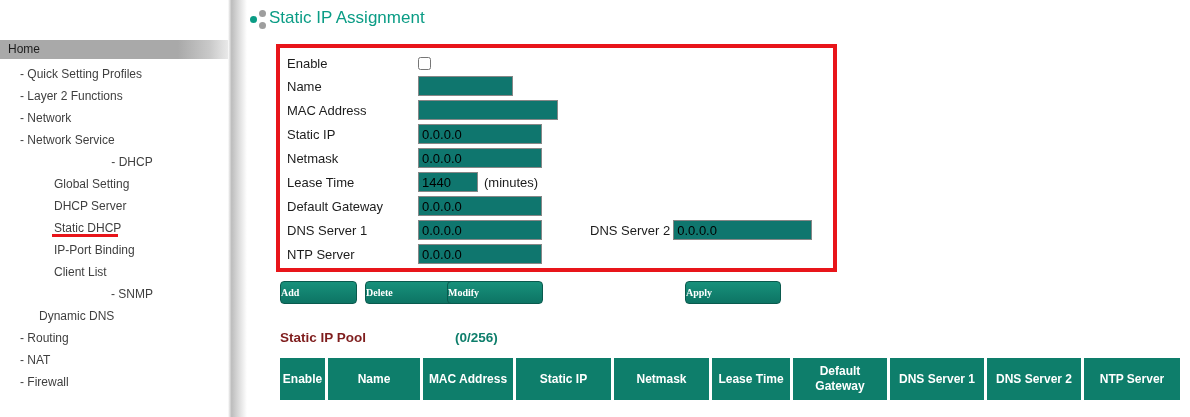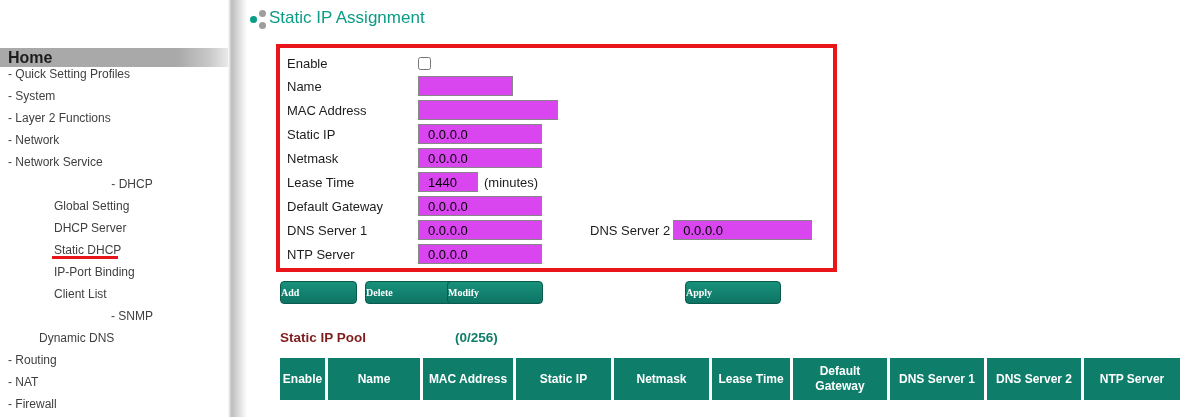--- a/index.html
+++ b/index.html
@@ -5,27 +5,26 @@
   html,body{margin:0;padding:0;}
   body{
     width:1190px;height:417px;position:relative;overflow:hidden;
     background:#ffffff;font-family:"Liberation Sans",sans-serif;
   }
   
   .sidebar{position:absolute;left:0;top:0;width:228px;height:417px;background:#fff;}
   .home-bar{
     position:absolute;left:0;top:40px;width:228px;height:19px;line-height:19px;
     background:linear-gradient(to right,#a9a9a9 0%,#a9a9a9 78%,#c9c9c9 92%,#e9e9e9 100%);
-    font-size:16px;font-weight:bold;color:#1d1d1d;padding-left:8px;box-sizing:border-box;
+    font-size:12px;font-weight:normal;color:#1d1d1d;padding-left:8px;box-sizing:border-box;
     cursor:pointer;
-    margin-top:8px;
   }
   .menu{position:absolute;left:0;top:63px;width:228px;}
   .mi{height:22px;line-height:22px;font-size:12px;color:#3f3f3f;cursor:pointer;position:relative;white-space:nowrap;}
-  .lv1{padding-left:8px;}
+  .lv1{padding-left:20px;}
   .lv2{padding-left:36px;text-align:center;}
   .lv2b{padding-left:39px;}
   .lv3{padding-left:54px;}
   .cur-underline{position:absolute;left:52px;top:17px;width:66px;height:3px;background:#e8151a;}
   .divider{
     position:absolute;left:228px;top:0;width:20px;height:417px;
     background:linear-gradient(to right,#ffffff 0%,#bdbdbd 18%,#ffffff 95%);
   }
   
   .title-icon{position:absolute;left:248px;top:8px;width:20px;height:22px;}
@@ -40,22 +39,22 @@
   
   .red-box{
     position:absolute;left:276px;top:44px;width:561px;height:228px;box-sizing:border-box;
     border:4px solid #e8151a;background:#fff;
   }
   .frows{padding-top:4px;}
   .frow{display:flex;align-items:center;height:24px;padding-left:7px;}
   .frow.first{height:22px;}
   .flabel{width:131px;font-size:13px;color:#1c1c1c;flex:0 0 131px;}
   .ti{
-    height:20px;box-sizing:border-box;border:1px solid #878787;background:#d946ef;
-    font-family:"Liberation Sans",sans-serif;font-size:13px;padding:0 9px;color:#000;
+    height:20px;box-sizing:border-box;border:1px solid #878787;background:#0f766e;
+    font-family:"Liberation Sans",sans-serif;font-size:13px;padding:0 3px;color:#000;
   }
   .w-name{width:95px;} .w-mac{width:140px;} .w-ip{width:124px;} .w-lease{width:60px;} .w-dns2{width:139px;}
   .unit{font-size:13px;color:#1c1c1c;margin-left:6px;}
   .dns2-label{font-size:13px;color:#1c1c1c;margin-left:48px;}
   .dns2-input{margin-left:3px;}
   .cb{width:13px;height:13px;margin:0;}
   
   .btn{
     position:absolute;height:23px;box-sizing:border-box;
     background:linear-gradient(#18917b,#0d7464);border:1px solid #0a5a4e;border-radius:4px;
@@ -81,21 +80,20 @@
   .c0{width:45px;} .c1{width:92px;} .c2{width:90px;} .c3{width:95px;} .c4{width:95px;}
   .c5{width:78px;} .c6{width:94px;} .c7{width:94px;} .c8{width:94px;} .c9{width:96px;}
 </style>
 </head>
 <body>
 
 <div class="sidebar">
   <div class="home-bar">Home</div>
   <div class="menu">
     <div class="mi lv1">- Quick Setting Profiles</div>
-    <div class="mi lv1">- System</div>
     <div class="mi lv1">- Layer 2 Functions</div>
     <div class="mi lv1">- Network</div>
     <div class="mi lv1">- Network Service</div>
     <div class="mi lv2">- DHCP</div>
     <div class="mi lv3">Global Setting</div>
     <div class="mi lv3">DHCP Server</div>
     <div class="mi lv3"><span>Static DHCP</span><span class="cur-underline"></span></div>
     <div class="mi lv3">IP-Port Binding</div>
     <div class="mi lv3">Client List</div>
     <div class="mi lv2">- SNMP</div>

